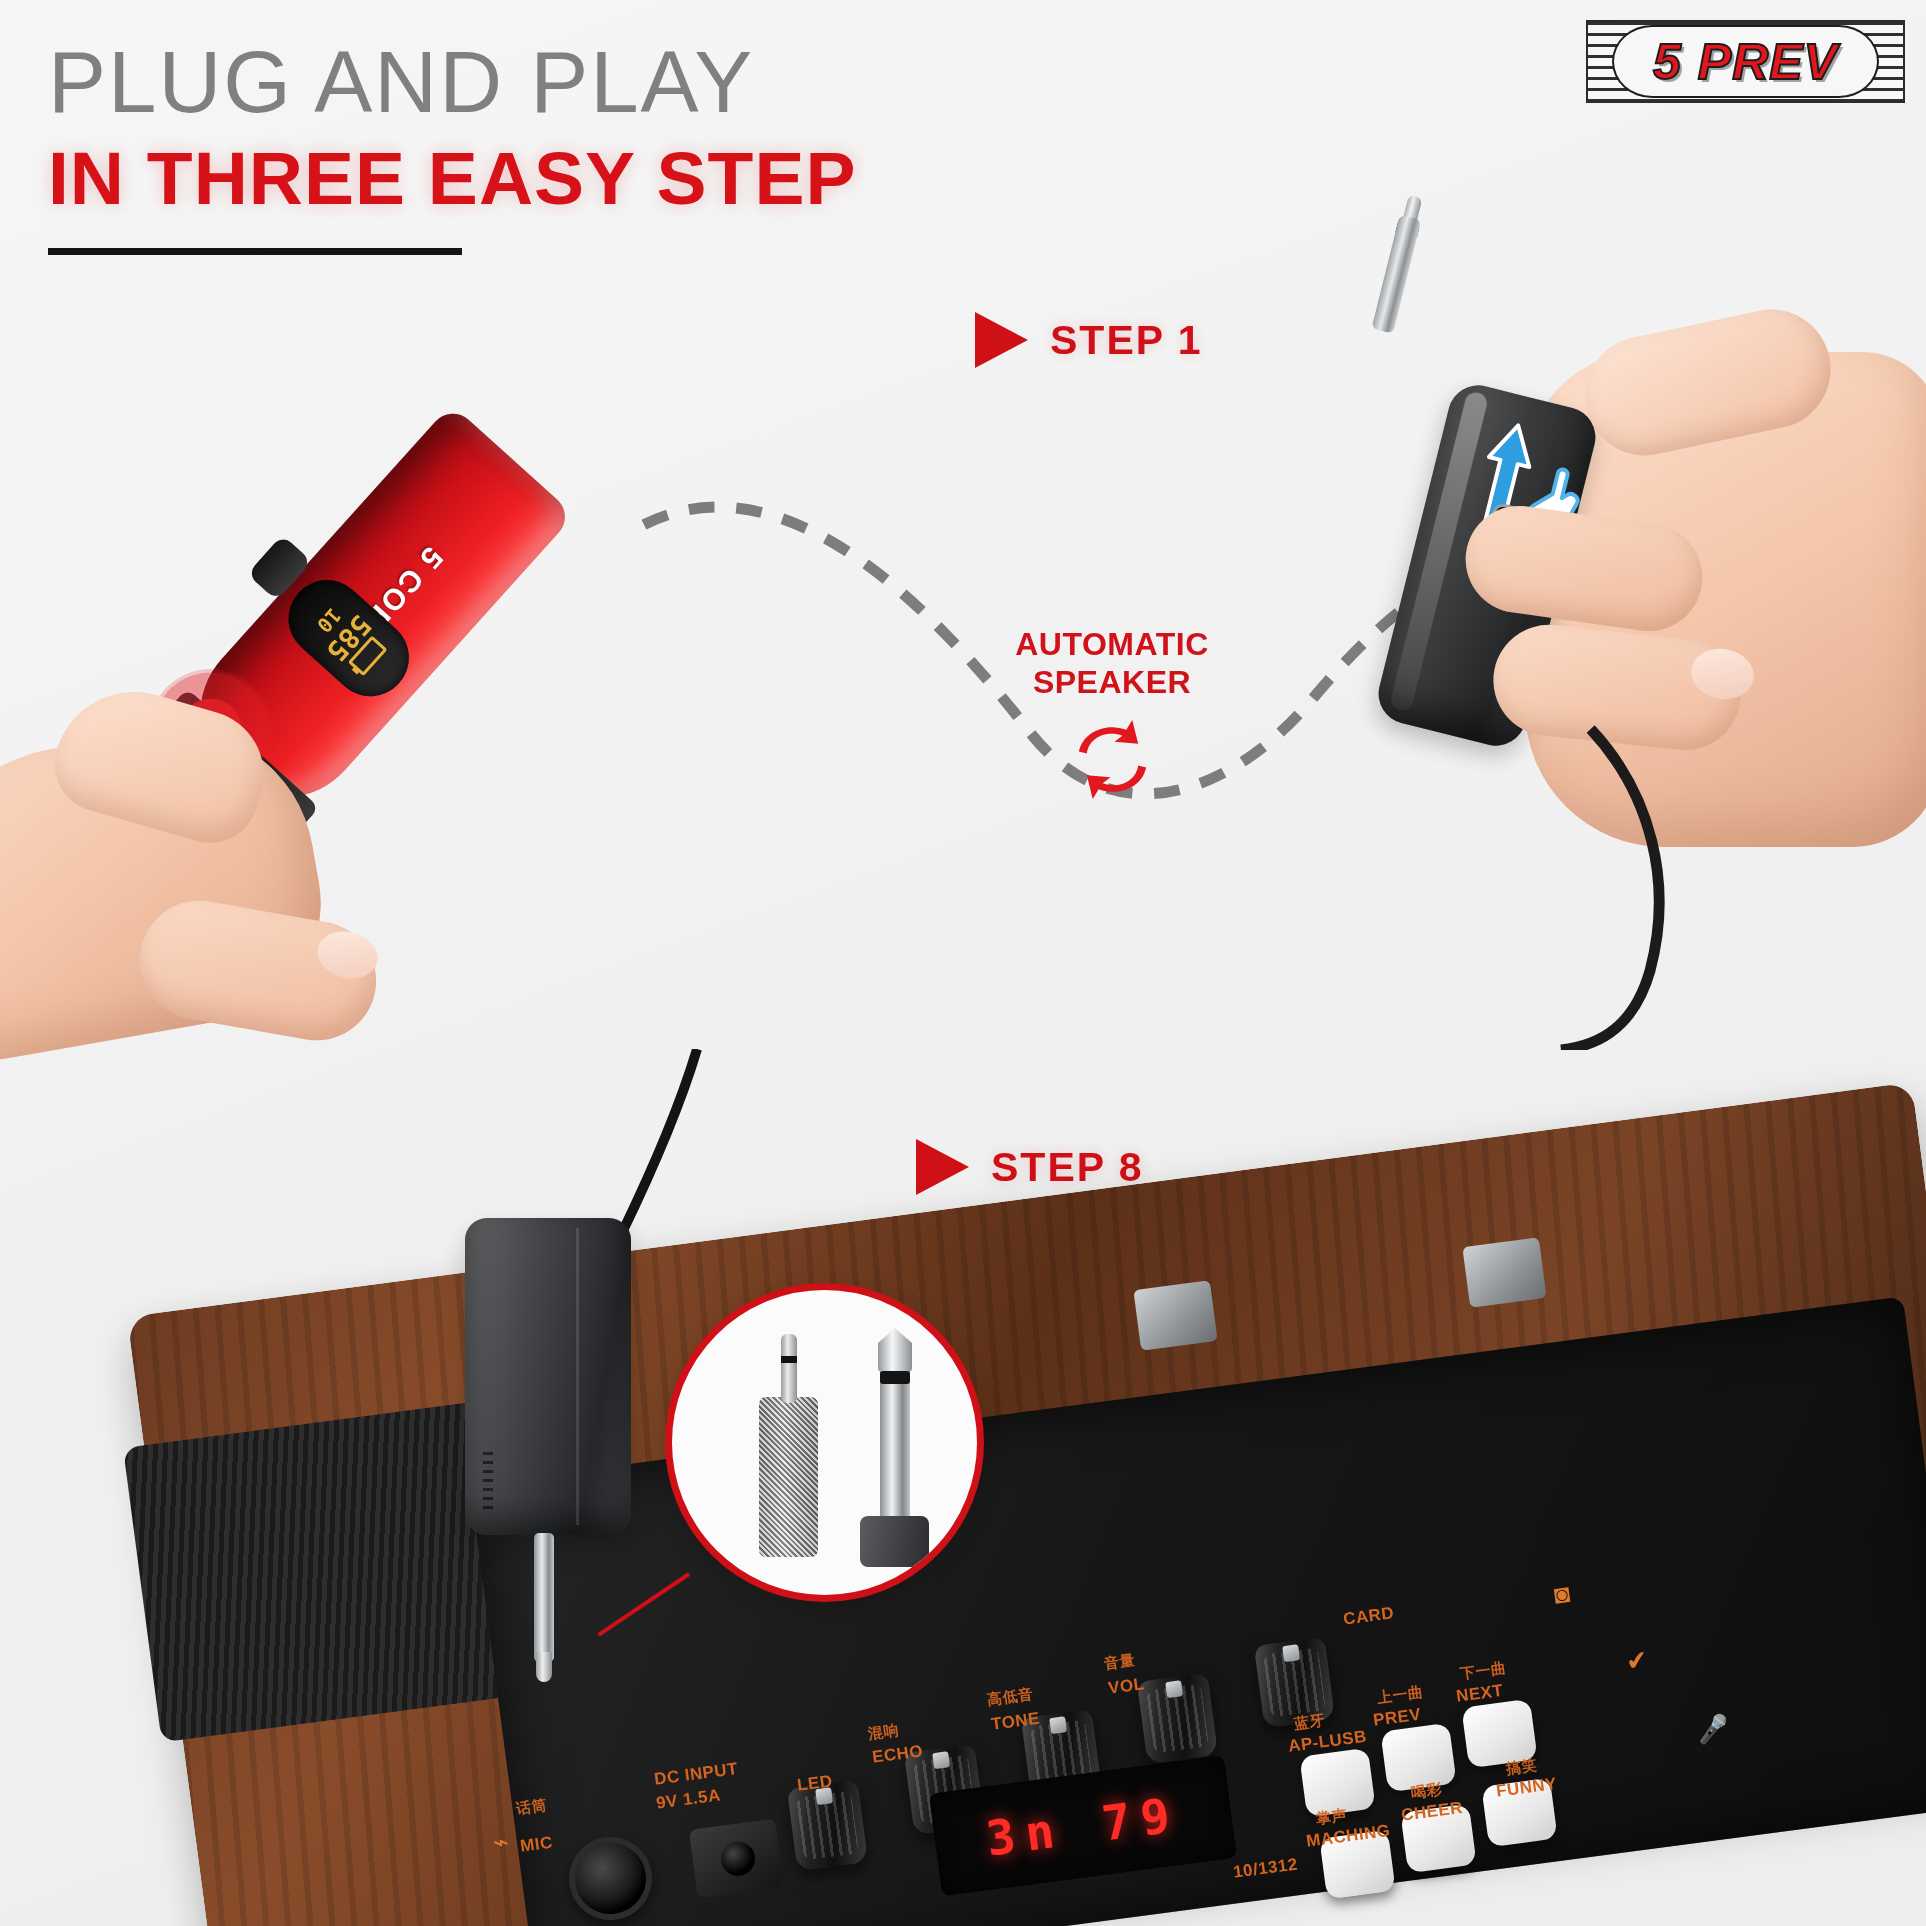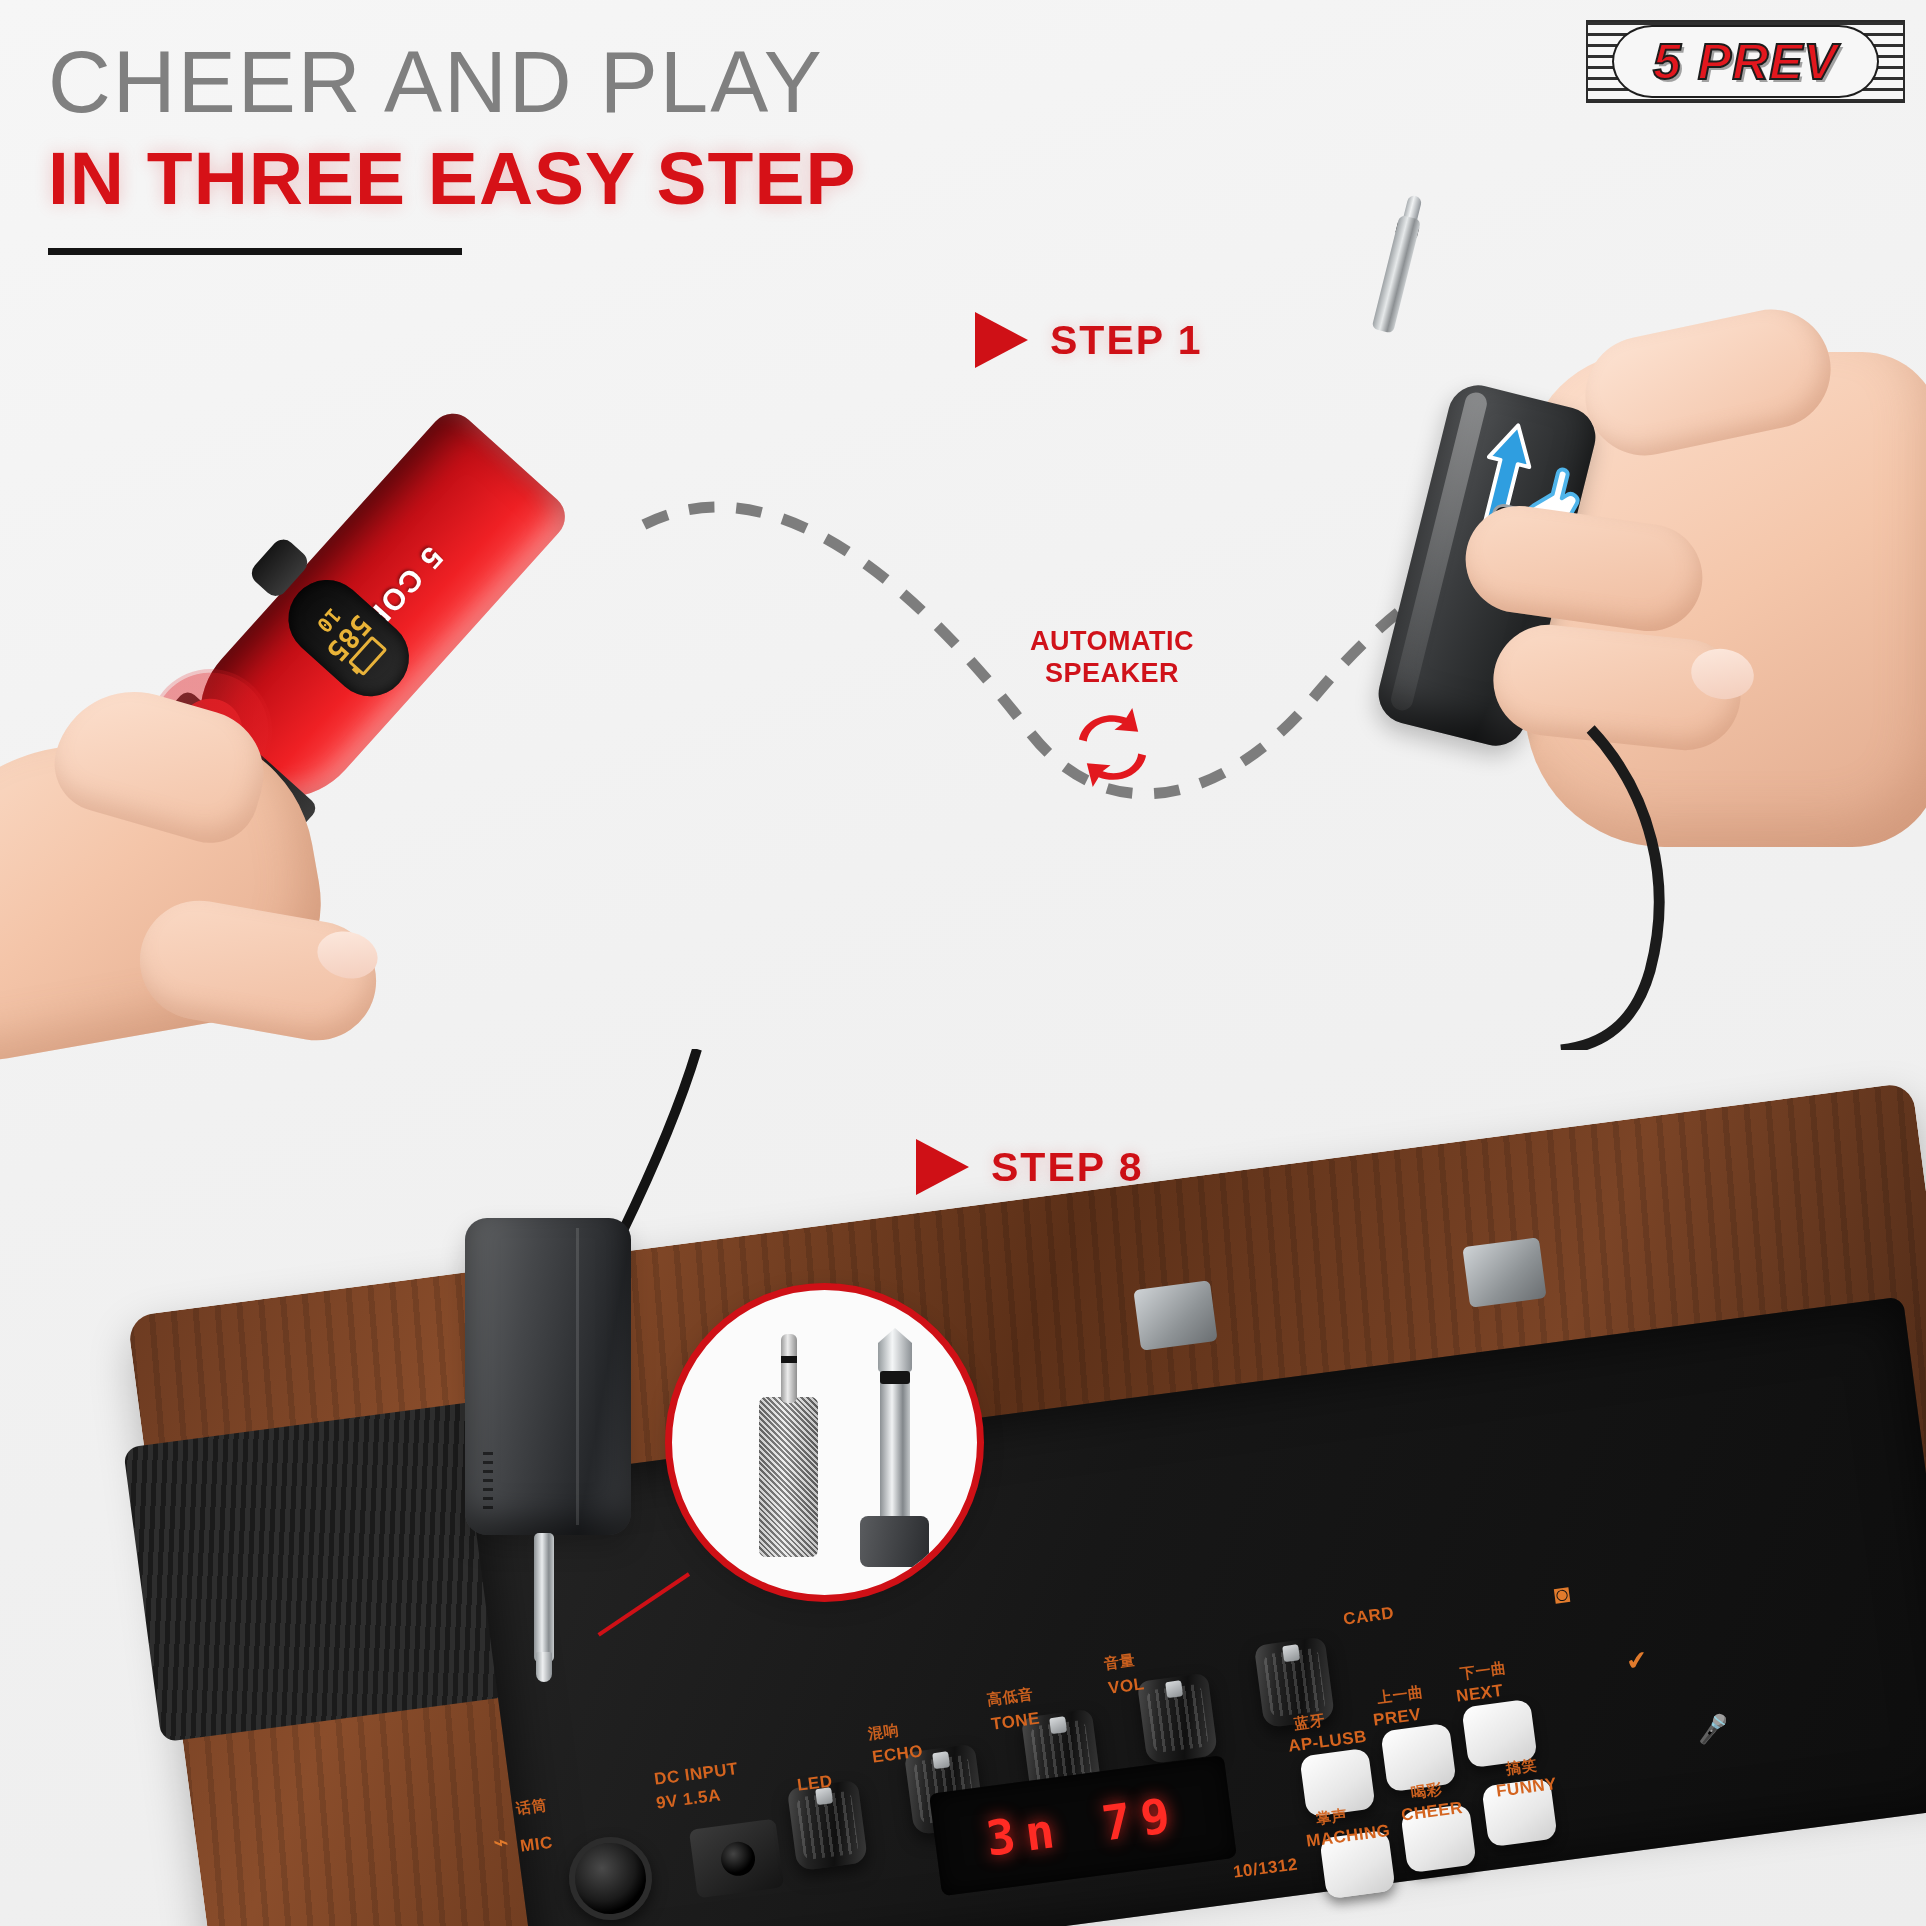--- a/index.html
+++ b/index.html
@@ -38,21 +38,21 @@
   .arw-r{border-top:28px solid transparent;border-bottom:28px solid transparent;border-left:53px solid #cf1016;}
   .arw-l{border-top:28px solid transparent;border-bottom:28px solid transparent;border-right:53px solid #cf1016;}
 
   #step1{left:975px;top:312px;}
   #step2{left:396px;top:846px;}
   #step3{left:916px;top:1139px;}
   #step2 .step-sub{margin-left:-10px;}
 
   
   .pair{position:absolute;left:998px;top:626px;text-align:center;width:228px;}
-  .pair-txt{font-size:27px;font-weight:700;color:#d0121a;line-height:1.18;letter-spacing:0.5px;}
+  .pair-txt{font-size:32px;font-weight:700;color:#d0121a;line-height:1.18;letter-spacing:0.5px;}
   .pair-ico{margin:16px auto 0;width:91px;height:83px;}
 
   
   .curve{position:absolute;left:634px;top:485px;width:832px;height:327px;}
 
   
   .mic-wrap{position:absolute;left:-59px;top:356px;width:752px;height:653px;transform:rotate(0deg);}
   .mic-body{position:absolute;left:79px;top:158px;width:554px;height:248px;
     transform:rotate(132deg);transform-origin:50% 50%;}
   .mic-handle{position:absolute;left:0;top:0;width:426px;height:166px;border-radius:24px 85px 85px 24px;
@@ -210,21 +210,21 @@
     background:linear-gradient(150deg,#3b3b3b,#141414);transform:rotate(-7.5deg);}
   .dc-port:after{content:"";position:absolute;left:28px;top:18px;width:34px;height:34px;border-radius:50%;
     background:radial-gradient(circle at 38% 34%,#444,#000 62%);}
 </style>
 </head>
 <body>
 
 <div class="stage">
 
   <div class="hdr">
-    <div class="hdr-1">CHEER AND PLAY</div>
+    <div class="hdr-1">PLUG AND PLAY</div>
     <div class="hdr-2">IN THREE EASY STEP</div>
   </div>
   <div class="hdr-rule"></div>
 
   <div class="logo">
     <div class="logo-stripes"></div>
     <div class="logo-blob"></div>
     <div class="logo-text">
       <span>5</span>
       <span>PREV</span>

